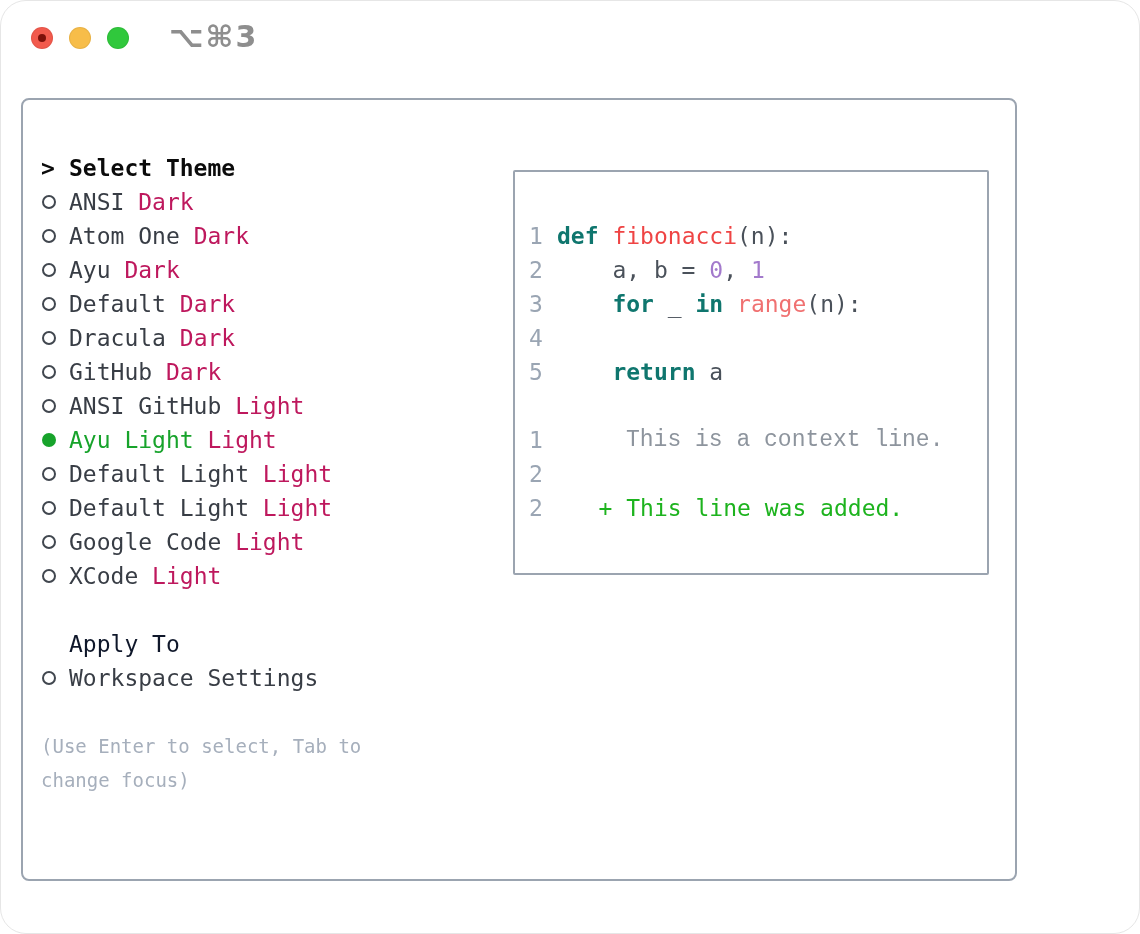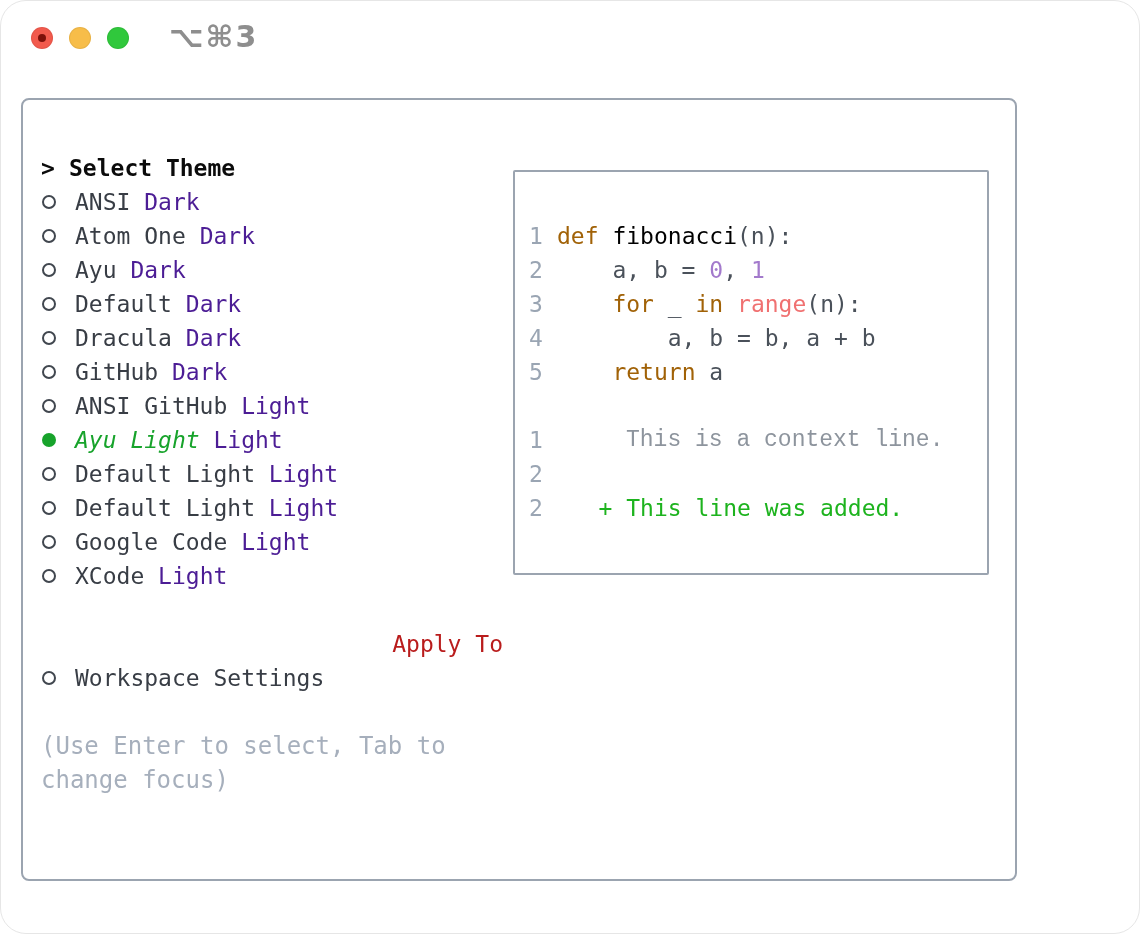--- a/index.html
+++ b/index.html
@@ -38,38 +38,38 @@
   .row { height:34px; display:flex; align-items:center; white-space:pre;
          font-size:23px; }
   .prefix { width:28px; flex:0 0 28px; display:flex; align-items:center; }
   .caret { font-weight:bold; color:#0b0b0b; }
   .radio {
     width:14px; height:14px; border-radius:50%; box-sizing:border-box;
     border:2px solid #41474f; margin-left:1px;
   }
   .radio.on { border:none; background:#17a32b; }
   .hdr { font-weight:bold; color:#0b0b0b; }
-  .subhdr { color:#b91c1c;justify-content:flex-end; }
-  .item-name { color:#383d45;margin-left:6px; }
-  .sel .item-name { color:#17a32b;font-style:italic; }
-  .item-suffix { color:#4c1d95; }
+  .subhdr { color:#0f172a; }
+  .item-name { color:#383d45; }
+  .sel .item-name { color:#17a32b; }
+  .item-suffix { color:#be185d; }
   .help { color:#a6afbc; height:34px; display:flex; align-items:center;
-          white-space:pre; font-size:24px; }
+          white-space:pre; font-size:19px; }
   .spacer { height:34px; }
   
   .preview-box {
     margin-left:10px; margin-top:19px; width:476px; height:405px;
     border:2px solid #9ba4b0; border-radius:2px; box-sizing:border-box;
     padding:47px 0 0 14px; overflow:hidden;
   }
   .code-row { height:34px; display:flex; align-items:center;
               white-space:pre; font-size:23px; }
   .ln { width:28px; flex:0 0 28px; color:#9aa5b3; }
-  .seg-keyword  { color:#a16207; }
-  .seg-function { color:#000000; }
+  .seg-keyword  { color:#0f766e;font-weight:bold; }
+  .seg-function { color:#ef4444; }
   .seg-number   { color:#a37acc; }
   .seg-call     { color:#f07171; }
   .seg-default  { color:#4a515a; }
   .seg-context  { color:#8d949d;font-family:Liberation Mono, monospace; }
   .seg-deleted  { color:#c5301c; }
   .seg-added    { color:#1db31e; }
 </style>
 </head>
 <body>
 
@@ -118,21 +118,21 @@
           <div class="help">(Use Enter to select, Tab to</div>
           <div class="help">change focus)</div>
         </div>
     </div>
 
     <div class="right-col">
       <div class="preview-box" id="preview-box">
           <div class="code-row"><span class="ln">1</span><span class="seg-keyword">def </span><span class="seg-function">fibonacci</span><span class="seg-default">(n):</span></div>
           <div class="code-row"><span class="ln">2</span><span class="seg-default">    a, b = </span><span class="seg-number">0</span><span class="seg-default">, </span><span class="seg-number">1</span></div>
           <div class="code-row"><span class="ln">3</span><span class="seg-default">    </span><span class="seg-keyword">for</span><span class="seg-default"> _ </span><span class="seg-keyword">in</span><span class="seg-default"> </span><span class="seg-call">range</span><span class="seg-default">(n):</span></div>
-          <div class="code-row"><span class="ln">4</span><span class="seg-default">        a, b = b, a + b</span></div>
+          <div class="code-row"><span class="ln">4</span></div>
           <div class="code-row"><span class="ln">5</span><span class="seg-default">    </span><span class="seg-keyword">return</span><span class="seg-default"> a</span></div>
           <div class="code-row"><span class="ln"></span></div>
           <div class="code-row"><span class="ln">1</span><span class="seg-context">     This is a context line.</span></div>
           <div class="code-row"><span class="ln">2</span></div>
           <div class="code-row"><span class="ln">2</span><span class="seg-added">   + This line was added.</span></div>
         </div>
     </div>
 
   </div>
 </div>

